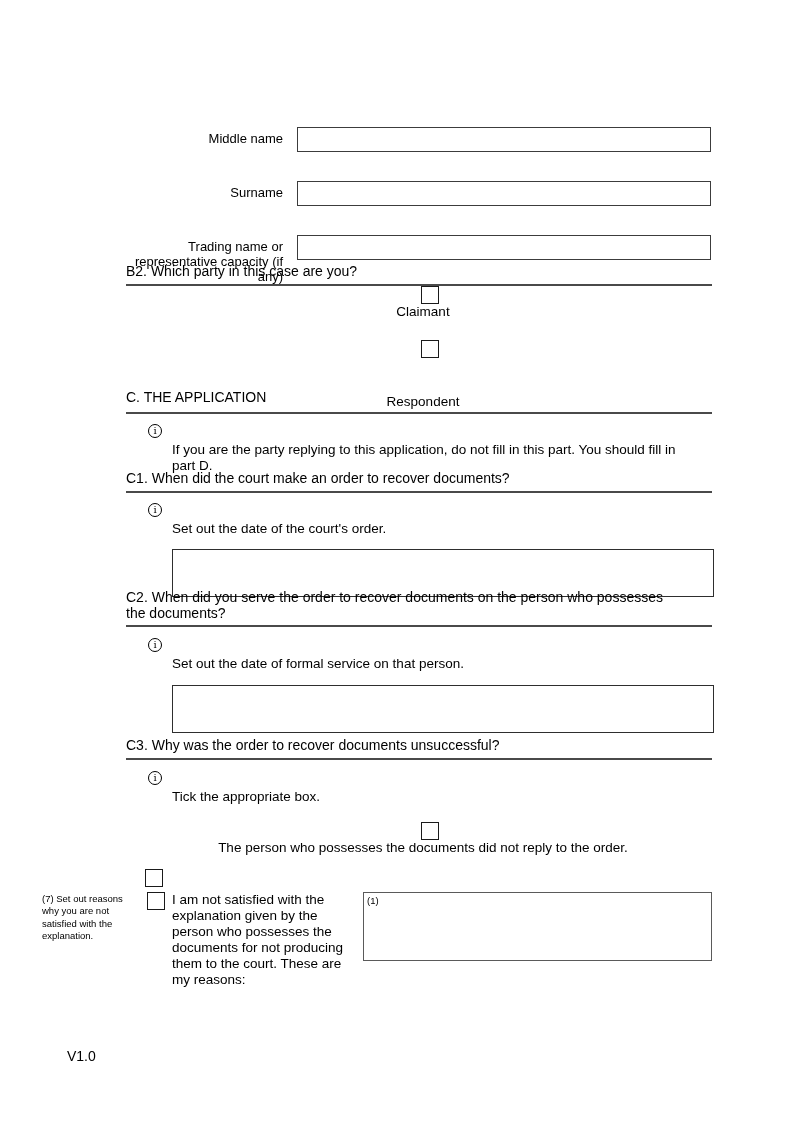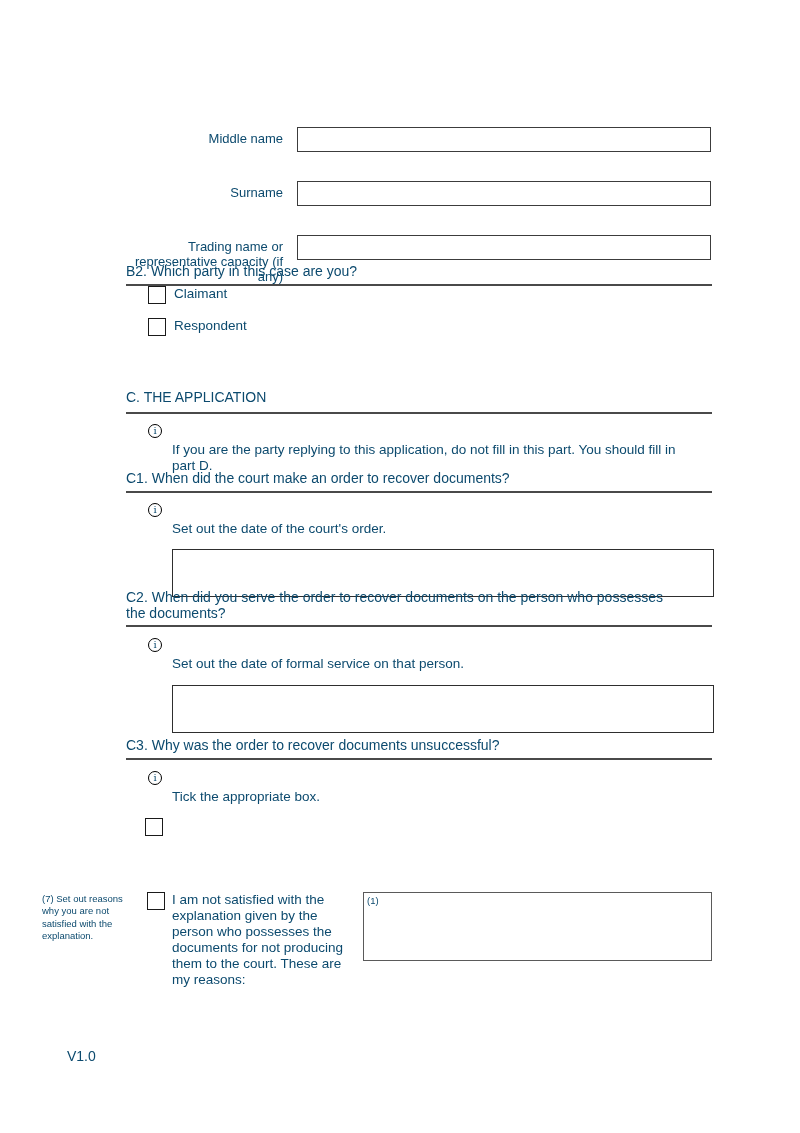--- a/index.html
+++ b/index.html
@@ -1,46 +1,46 @@
 <!DOCTYPE html>
 <html><head>
 <meta charset="utf-8">
 <style>
   html,body{margin:0;padding:0;background:#ffffff;}
   .page{
     position:relative;width:740px;height:1133px;background:#fff;
-    font-family:"Liberation Sans","DejaVu Sans",sans-serif;color:#0c4a6e;overflow:hidden;
+    font-family:"Liberation Sans","DejaVu Sans",sans-serif;color:#000000;overflow:hidden;
   }
   
   .names{position:absolute;top:127px;left:123px;}
   .name-row{display:flex;align-items:flex-start;}
   .name-row + .name-row{margin-top:29px;}
   .flabel{width:160px;text-align:right;font-size:13px;line-height:15px;padding-top:4px;}
   .tinput{box-sizing:border-box;width:414px;height:25px;border:1.5px solid #3c3c3c;margin-left:14px;background:#fff;}
 
   
   .sect{position:absolute;left:126px;width:586px;}
   .h{font-size:14px;font-weight:normal;line-height:16px;}
   .rule{border-bottom:2px solid #4a4a4a;height:0;}
   .info{display:flex;align-items:flex-start;}
   .iicon{flex:0 0 auto;box-sizing:border-box;width:14px;height:14px;margin-left:22px;margin-top:1px;
          border:1.2px solid #000;border-radius:50%;
          font-family:"DejaVu Serif",serif;font-size:10px;line-height:11.5px;text-align:center;}
   .itext{font-size:13.5px;line-height:15.5px;margin-left:10px;margin-top:19px;}
   .cb{box-sizing:border-box;width:18px;height:18px;border:1.6px solid #1a1a1a;background:#fff;flex:0 0 auto;}
-  .optrow{display:flex;}
+  .optrow{display:flex;align-items:center;flex-direction:column;}
   .optrow .cb{margin-left:22px;}
   .optlabel{font-size:13.5px;margin-left:8px;line-height:16px;}
   .bigbox{box-sizing:border-box;margin-left:46px;width:542px;height:48px;border:1.6px solid #2e2e2e;background:#fff;}
 
   
   .b2{top:263px;}
   .b2 .rule{margin-top:5px;}
   .b2 .optrow:nth-of-type(1){margin-top:11px;}
-  .b2 .opt2{margin-top:14px;}
+  .b2 .opt2{margin-top:20px;gap:36px;}
 
   
   .c{top:389px;}
   .c .rule{margin-top:7px;}
   .c .info{margin-top:9px;}
   .c .itext{width:515px;}
 
   
   .c1{top:470px;}
   .c1 .rule{margin-top:5px;}
@@ -135,20 +135,24 @@
     <div class="bigbox"></div>
   </section>
 
   <section class="sect c3">
     <div class="h">C3. Why was the order to recover documents unsuccessful?</div>
     <div class="rule"></div>
     <div class="info">
       <span class="iicon">i</span>
       <span class="itext">Tick the appropriate box.</span>
     </div>
+    <div class="optrow">
+      <span class="cb"></span>
+      <span class="optlabel">The person who possesses the documents did not reply to the order.</span>
+    </div>
     <div class="cbwrap"><span class="cb"></span>
     </div>
   </section>
 
   <section class="finalrow">
     <div class="sidenote">(7) Set out reasons why you are not satisfied with the explanation.</div>
     <span class="cb"></span>
     <div class="reasons-text">I am not satisfied with the explanation given by the person who possesses the documents for not producing them to the court. These are my reasons:</div>
     <div class="reasonsbox">
       <div class="marker">(1)</div>

